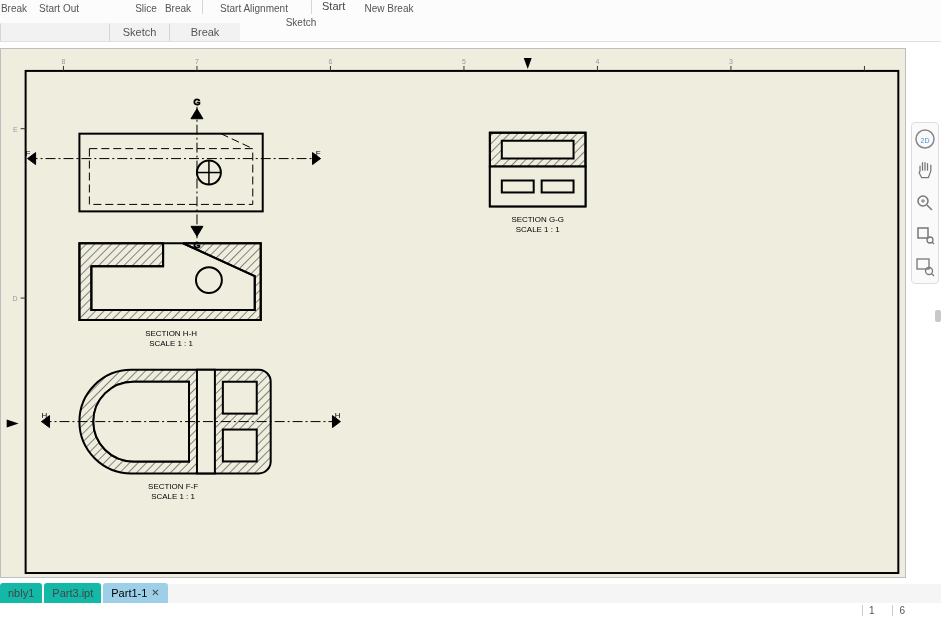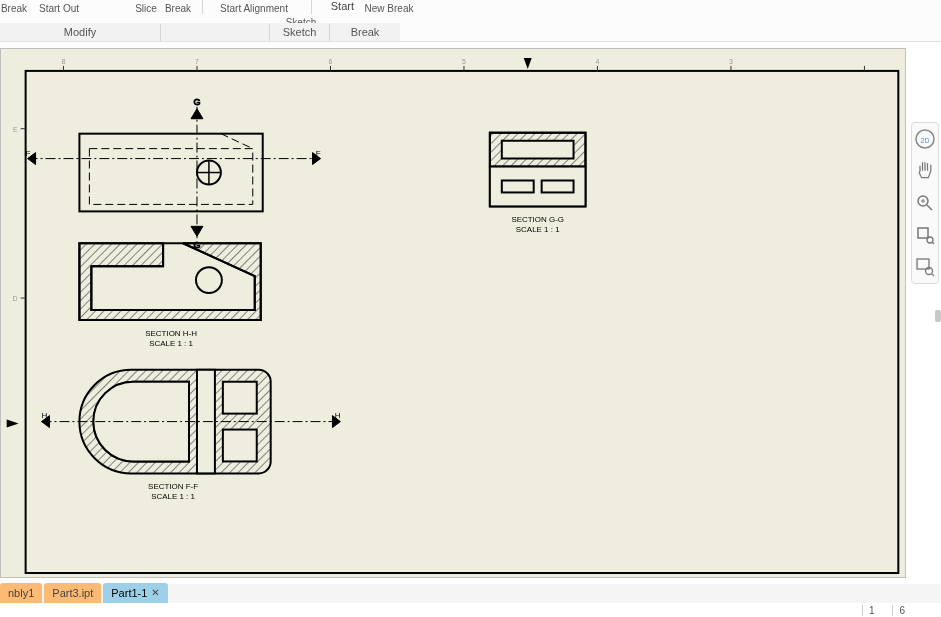--- a/index.html
+++ b/index.html
@@ -31,21 +31,21 @@
     padding: 0 6px 0 0;
     text-align: left;
     height: 18px;
     line-height: 12px;
     display: inline-flex;
     align-items: center;
     justify-content: center;
     cursor: pointer;
   }
   .rib-stack {
-    display:flex; flex-direction:column; align-items:flex-end;
+    display:flex; flex-direction:column; align-items:flex-start;
     line-height: 12px;
     padding: 0 6px;
   }
   .ribbon-second-row {
     position:absolute; top:14px; left:0; right:0; height:14px;
     display:flex;
   }
   .panel-labels {
     position:absolute; bottom:0; left:0; right:0;
     display:flex; font-size:11px; color:#555;
@@ -101,21 +101,21 @@
   .trc { width:14px; height:14px; display:flex; align-items:center; justify-content:center; cursor:pointer; }
   .tabs-bar {
     position:absolute; bottom:14px; left:0;
     display:flex; align-items:flex-end;
     font-size:11px;
     color:#444;
   }
   .doc-tab {
     padding:4px 8px 4px 8px;
     border-top-left-radius:3px; border-top-right-radius:3px;
-    background:#fdba74;
+    background:#14b8a6;
     margin-right:2px;
     cursor:pointer;
     display:flex; align-items:center; gap:4px;
   }
   .doc-tab.active {
     background:#9ecfe8;
     color:#000;
     justify-content:center;
   }
   .close-x {
@@ -144,21 +144,20 @@
     <span class="rib-stack" style="width:44px;">
       <span>Start</span>
     </span>
     <span class="rib-btn" style="width:64px;">New Break</span>
   </div>
   <div class="ribbon-second-row">
     <span style="width:282px;"></span>
     <span class="rib-btn" style="width:44px;">Sketch</span>
   </div>
   <div class="panel-labels">
-    <div class="panel-label" style="width:160px;">Modify</div>
     <div class="panel-label" style="width:110px; border-left:1px solid #d6d6d6;border-right:1px solid #d6d6d6;"></div>
     <div class="panel-label" style="width:60px; border-right:1px solid #d6d6d6;">Sketch</div>
     <div class="panel-label" style="width:70px;">Break</div>
   </div>
 </div>
 
 <div class="top-right-ctrls">
   <div class="trc">
       <svg width="12" height="12">
         <line x1="1" y1="10" x2="11" y2="10" stroke="#555" stroke-width="1.5"></line>

